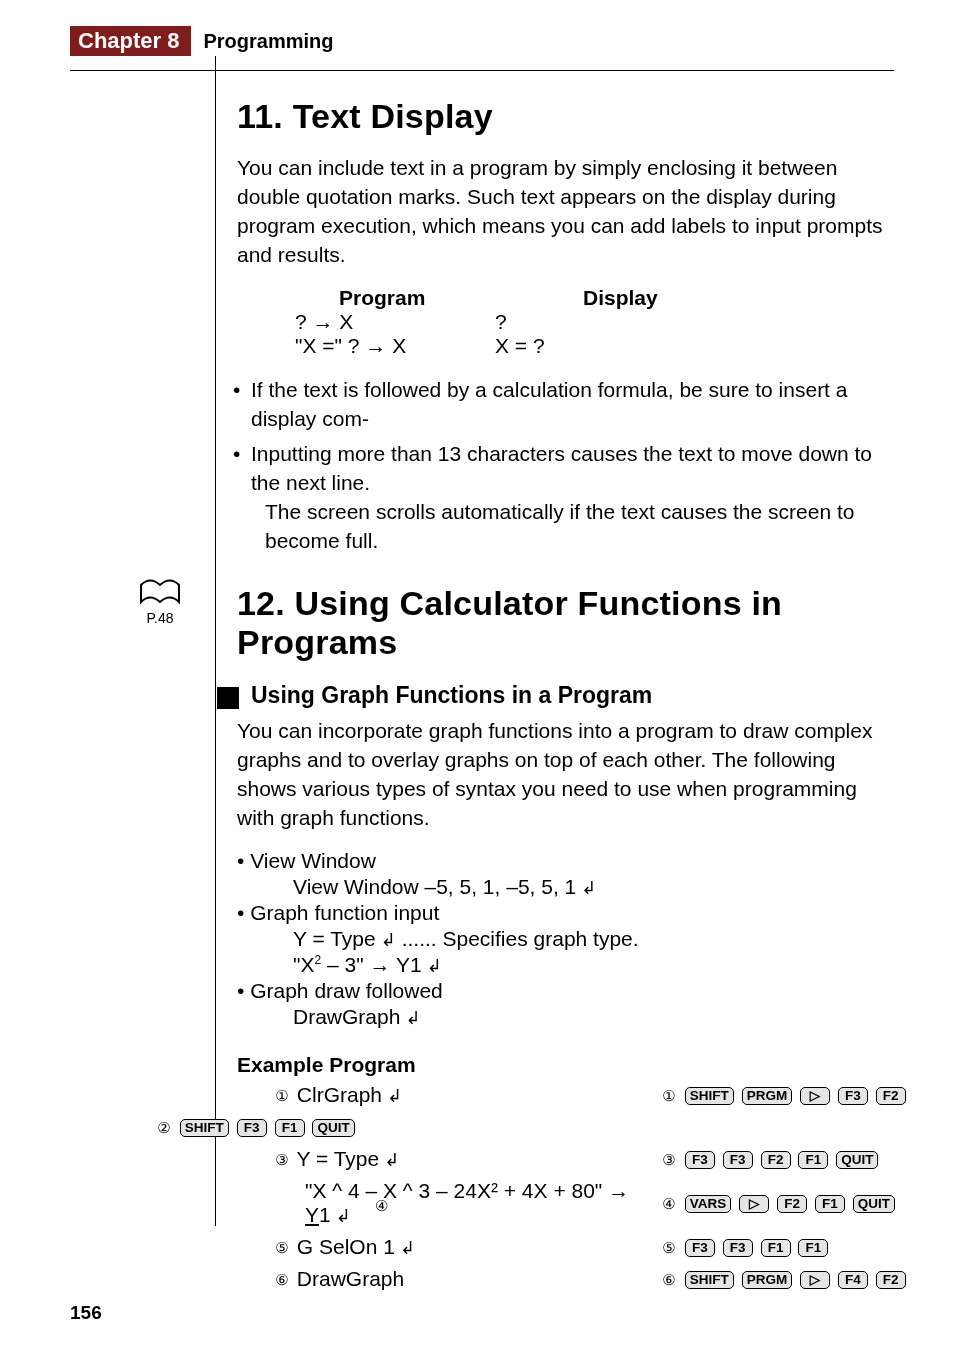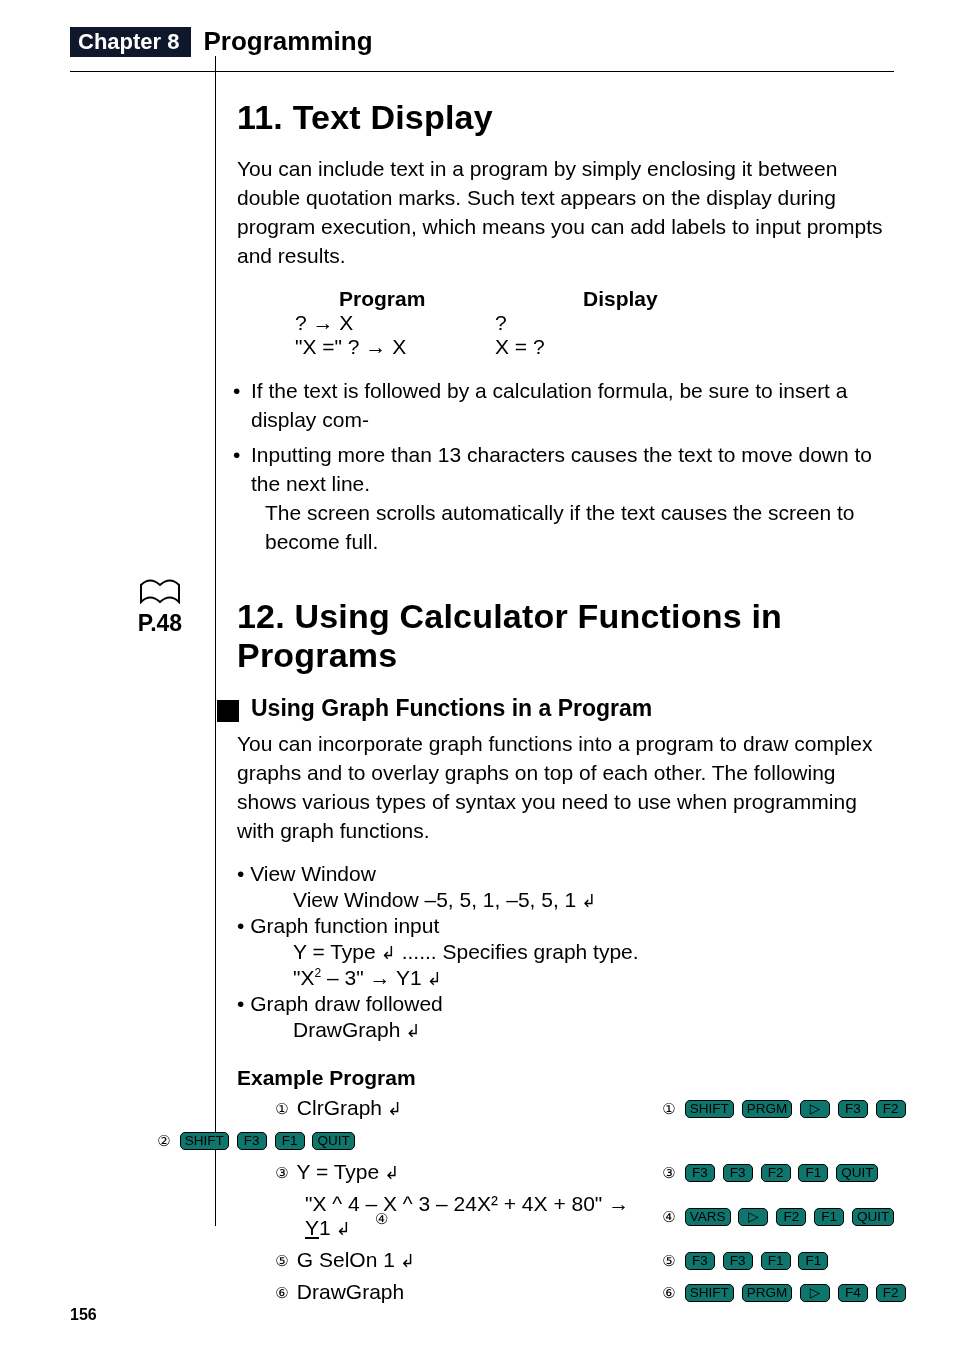--- a/index.html
+++ b/index.html
@@ -19,30 +19,30 @@
     height: 100%;
     box-sizing: border-box;
     padding-top: 26px;
   }
   .header {
     display: flex;
     align-items: center;
     margin: 0 0 14px 70px;
   }
   .chapter-tab {
-    background: #0f172a;
+    background: #7f1d1d;
     color: #fff;
     font-weight: bold;
     font-size: 22px;
     padding: 2px 12px 2px 8px;
     margin-right: 12px;
   }
   .chapter-title {
     font-weight: bold;
-    font-size: 26px;
+    font-size: 20px;
   }
   .underline {
     border-bottom: 1px solid #000;
     margin: 0 60px 0 70px;
   }
 
   .content {
     margin: 0 62px 0 155px;
     position: relative;
   }
@@ -87,56 +87,56 @@
     left: 130px;
     top: 576px;
     width: 60px;
     text-align: center;
   }
   .book-icon {
     width: 44px; height: 30px; margin: 0 auto 4px;
     position: relative;
   }
   .book-icon svg { display:block; }
-  .pnum { font-weight: bold; font-size: 23px; }
+  .pnum { font-weight: normal; font-size: 14px; }
 
   .body-item { margin: 0 0 2px 82px; }
   .body-sub  { margin: 0 0 2px 138px; }
   .sup { font-size: 12px; vertical-align: super; }
   .ret::after { content: " \21B2"; font-size: 18px; }
 
   .example-head { font-weight: bold; margin: 24px 0 6px 82px; }
   .ex-row { display:flex; justify-content: space-between; margin: 0 0 8px 0; align-items:center;}
   .ex-left { flex: 1; margin-left: 118px;}
   .ex-left2 { flex: 1; margin-left: 150px;}
   .ex-right { width: 232px; text-align: left; white-space: nowrap; }
   .circnum { display:inline-block; width:18px; text-align:center; font-size: 15px; vertical-align: 1px;}
 
   .key {
     display: inline-block;
     border: 1.6px solid #000;
     border-radius: 5px;
     padding: 0px 4px;
     font-size: 13.5px;
     font-family: Arial, sans-serif;
-    font-weight: normal;
+    font-weight: bold;
     line-height: 16px;
     min-width: 20px;
     text-align: center;
     margin: 0 1px;
     vertical-align: middle;
-    background:#0f766e;
+    background:#e5e5e5;
   }
 
   .pagenum {
     position: absolute;
     left: 70px;
     bottom: 36px;
     font-weight: bold;
-    font-size: 16px;
+    font-size: 19px;
   }
   .under-y { text-decoration: underline; text-underline-offset: 2px; }
   .ann4 { position: relative; display:inline-block;}
   .ann4-label { position:absolute; left: 70px; top: 18px; font-size:15px; }
 </style>
 </head>
 <body>
 
 <div class="page">
   <div class="header">
@@ -178,21 +178,21 @@
     <ul class="bullets">
       <li>
         <span>If the text is followed by a calculation formula, be sure to insert a display com-</span>
       </li>
       <li>
         <span>Inputting more than 13 characters causes the text to move down to the next line.</span>
         <span class="bullet-sub">The screen scrolls automatically if the text causes the screen to become full.</span>
       </li>
     </ul>
 
-    <h1 class="section" style="margin-top:40px">12.  Using Calculator Functions in Programs</h1>
+    <h1 class="section" style="margin-top:28px">12.  Using Calculator Functions in Programs</h1>
 
     <div class="subhead-row">
       <div class="black-sq"></div>
       <div class="subhead">Using Graph Functions in a Program</div>
     </div>
 
     <p class="para">You can incorporate graph functions into a program to draw complex graphs and to overlay graphs on top of each other. The following shows various types of syntax you need to use when programming with graph functions.</p>
 
     <div class="body-item">• <span>View Window</span></div>
     <div class="body-sub"><span class="ret">View Window  –5, 5, 1, –5, 5, 1</span></div>

